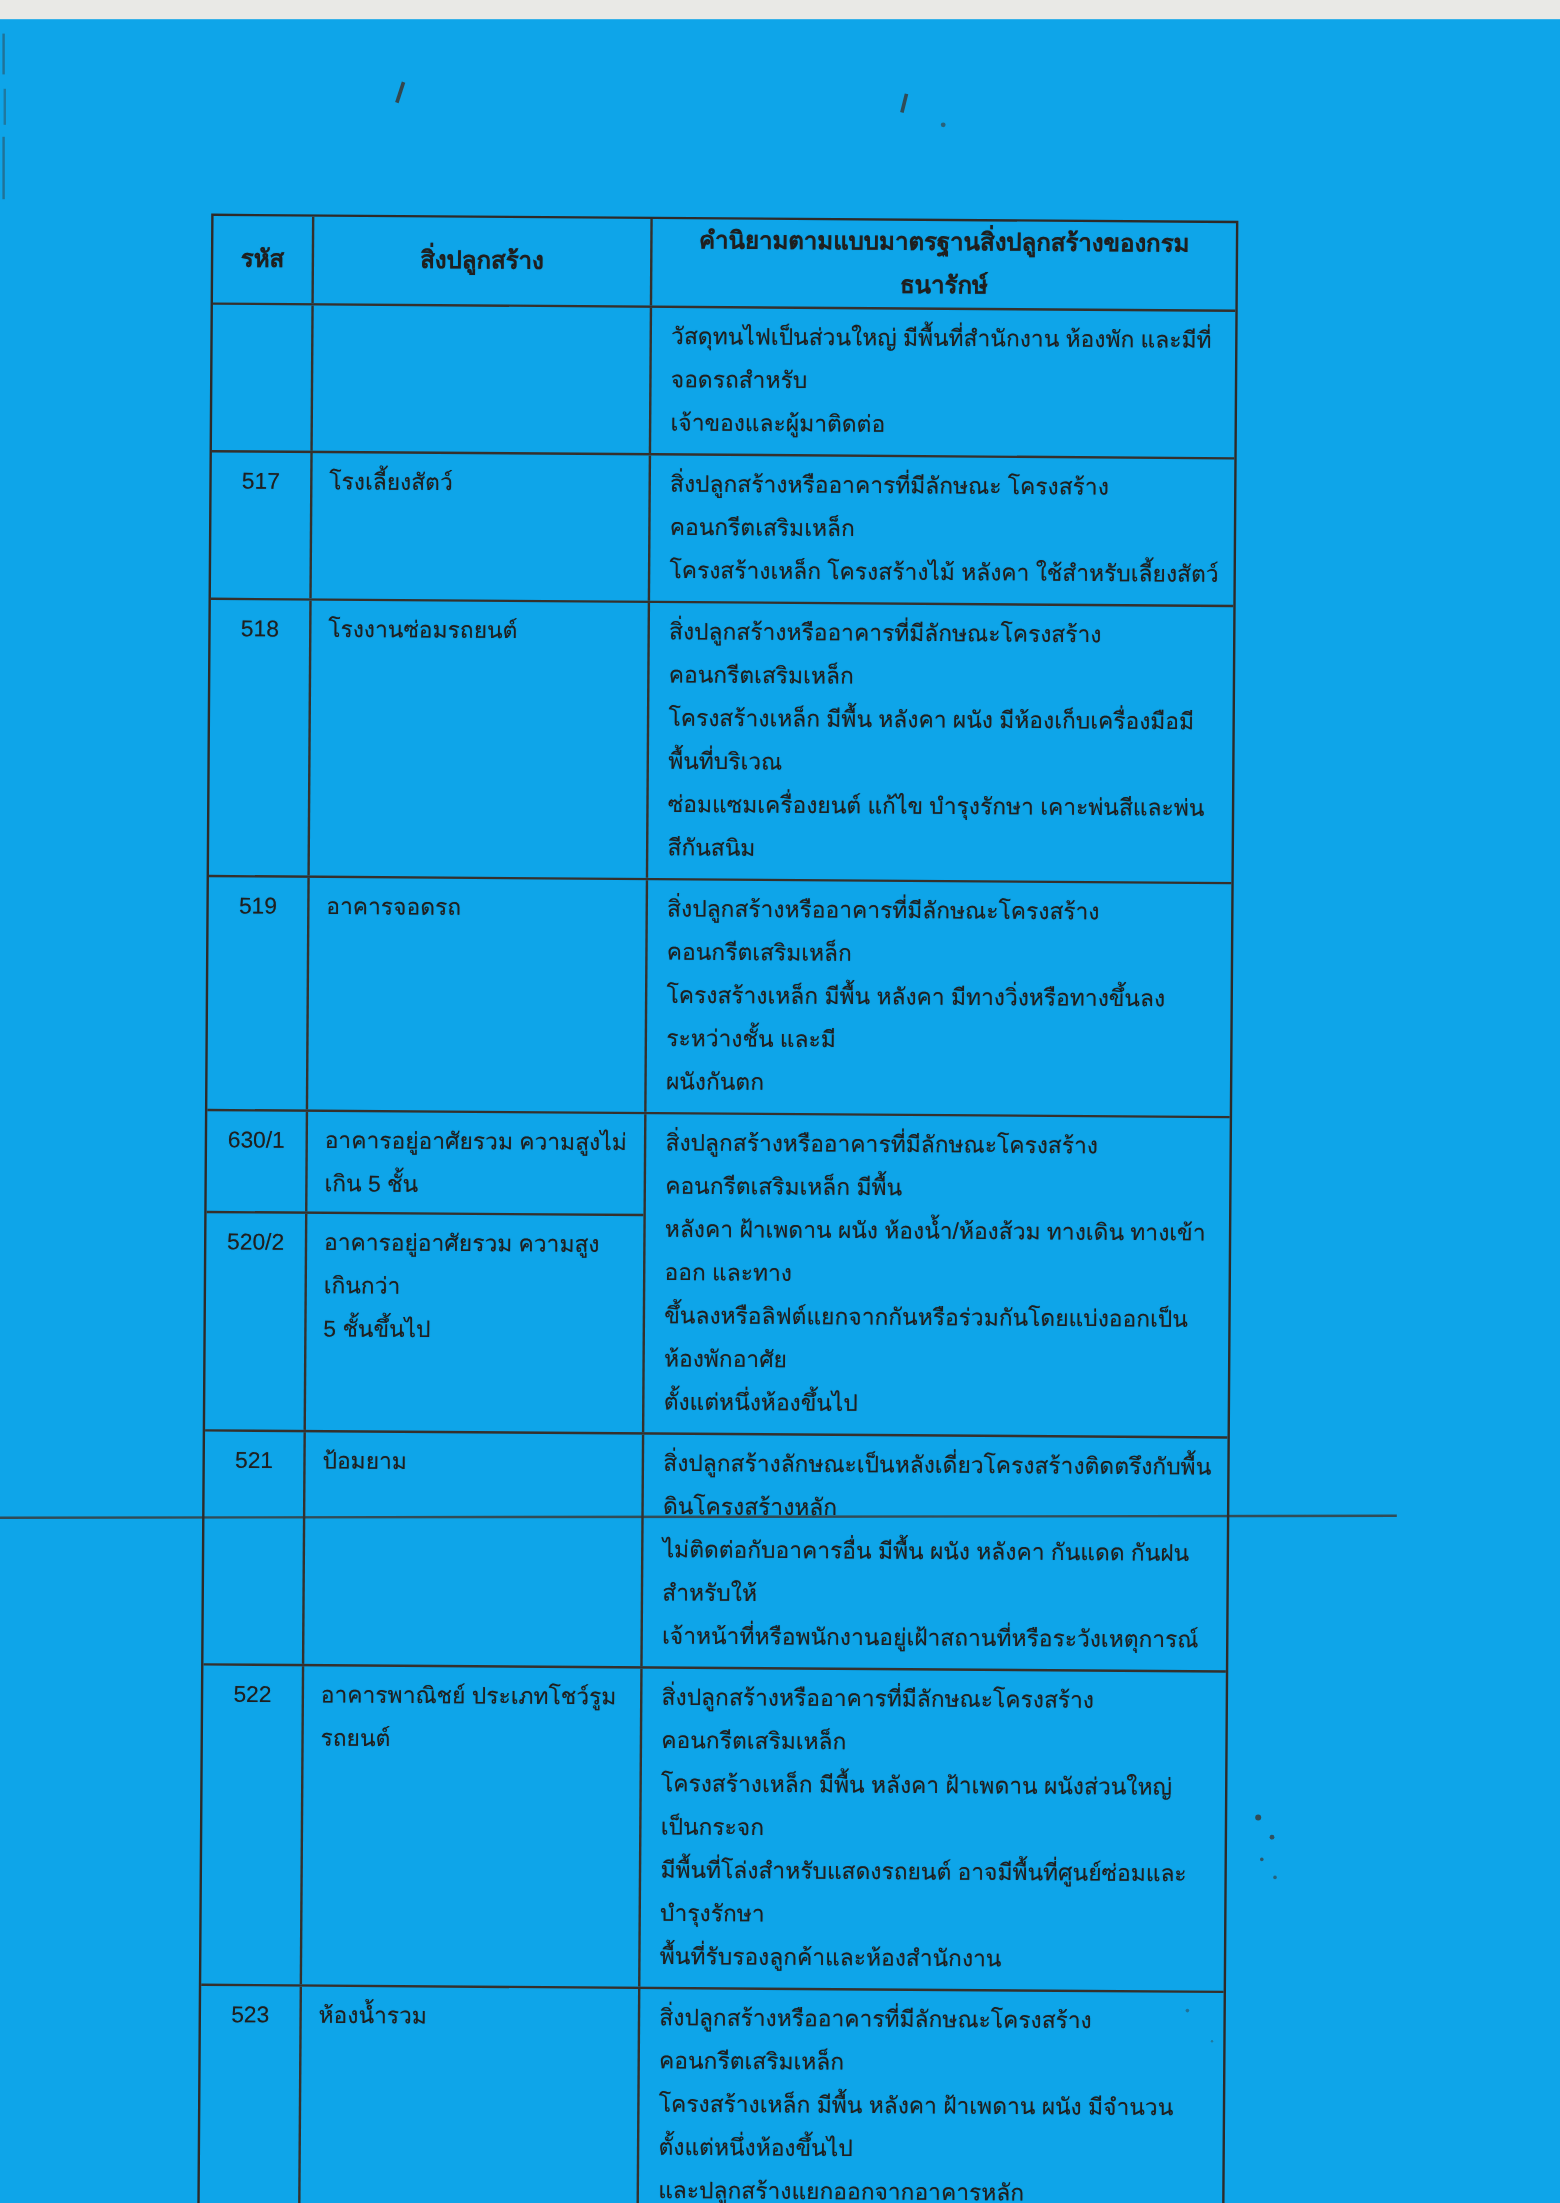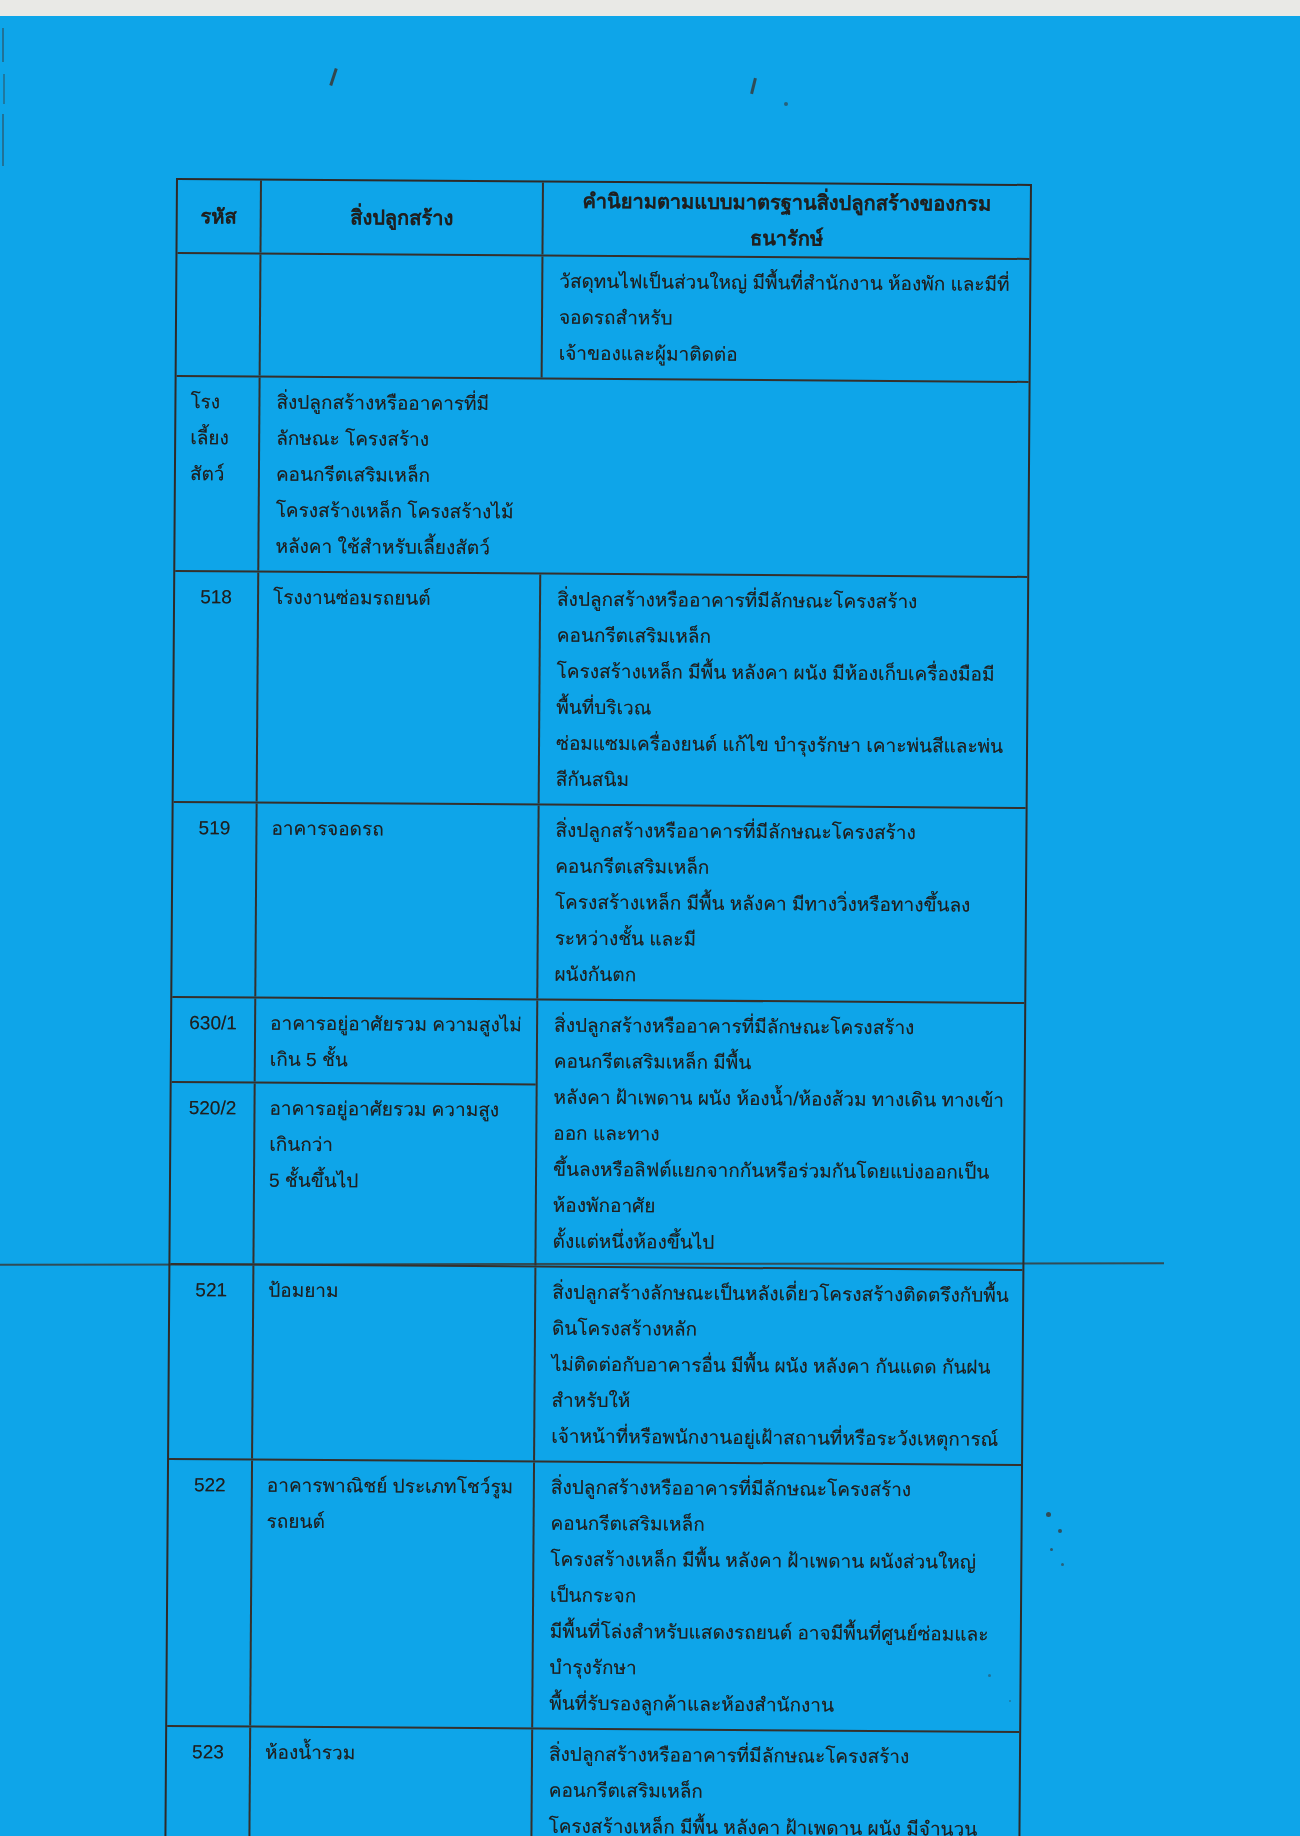--- a/index.html
+++ b/index.html
@@ -108,20 +108,21 @@
     </div>
 
     <div class="trow" style="min-height:80px">
       <div class="cell c1"></div>
       <div class="cell c2"></div>
       <div class="cell c3">วัสดุทนไฟเป็นส่วนใหญ่ มีพื้นที่สำนักงาน ห้องพัก และมีที่จอดรถสำหรับ
 เจ้าของและผู้มาติดต่อ</div>
     </div>
 
     <div class="trow" style="min-height:74px">
+      <div class="cell c1">517</div>
       <div class="cell c2">โรงเลี้ยงสัตว์</div>
       <div class="cell c3">สิ่งปลูกสร้างหรืออาคารที่มีลักษณะ โครงสร้างคอนกรีตเสริมเหล็ก
 โครงสร้างเหล็ก โครงสร้างไม้ หลังคา ใช้สำหรับเลี้ยงสัตว์</div>
     </div>
 
     <div class="trow" style="min-height:112px">
       <div class="cell c1">518</div>
       <div class="cell c2">โรงงานซ่อมรถยนต์</div>
       <div class="cell c3">สิ่งปลูกสร้างหรืออาคารที่มีลักษณะโครงสร้างคอนกรีตเสริมเหล็ก
 โครงสร้างเหล็ก มีพื้น หลังคา ผนัง มีห้องเก็บเครื่องมือมีพื้นที่บริเวณ

